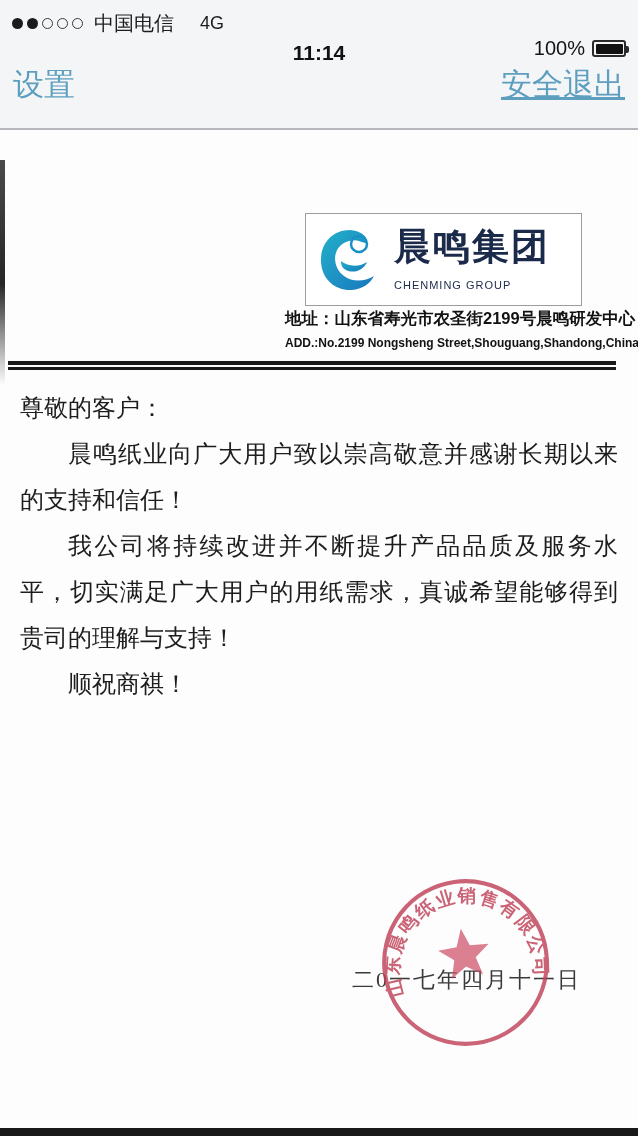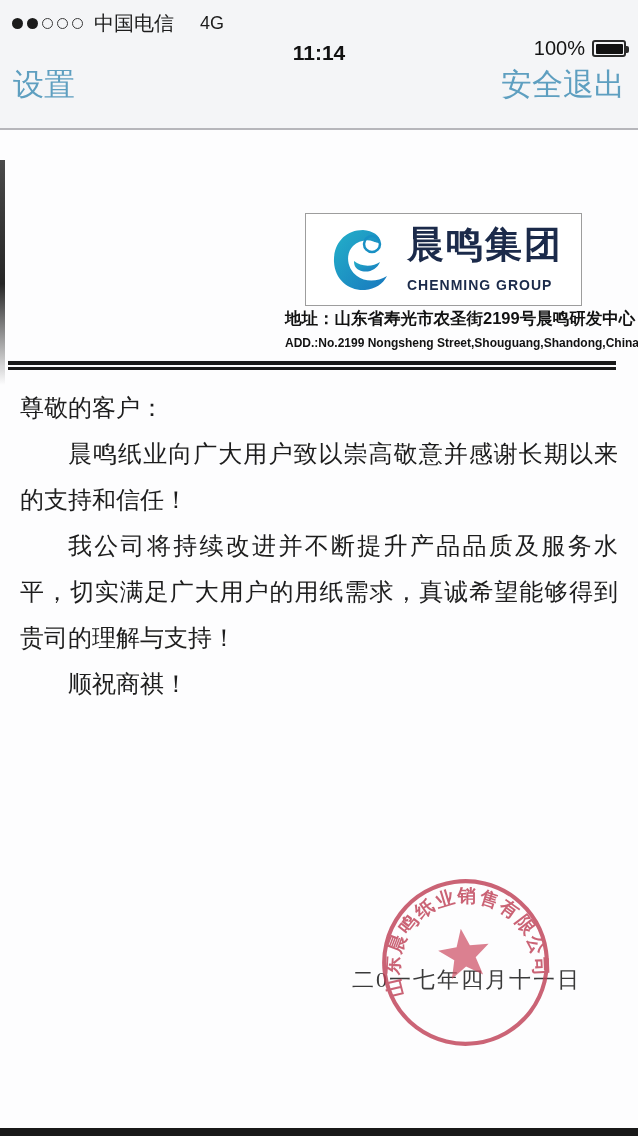--- a/index.html
+++ b/index.html
@@ -18,37 +18,37 @@
   .sb-time{position:absolute;left:0;right:0;top:9px;text-align:center;font-size:21px;font-weight:bold;color:#111;margin-top:32px;}
   .sb-right{position:absolute;right:12px;top:9px;display:flex;align-items:center;gap:7px;margin-top:28px;}
   .batt-pct{font-size:20px;color:#141414;}
   .battery{position:relative;width:34px;height:17px;border:2px solid #2a2a2a;border-radius:3px;box-sizing:border-box;}
   .battery .fill{position:absolute;inset:1.5px;background:#111;border-radius:1px;}
   .battery .cap{position:absolute;right:-5px;top:4px;width:3px;height:7px;background:#2a2a2a;border-radius:0 2px 2px 0;}
 
   
   .nav-bar{position:absolute;top:48px;left:0;right:0;height:81px;}
   .nav-left{position:absolute;left:13px;top:16px;font-size:31px;color:var(--accent,#5e9fc0);cursor:pointer;}
-  .nav-right{position:absolute;right:13px;top:16px;font-size:31px;color:var(--accent,#5e9fc0);cursor:pointer;}
+  .nav-right{position:absolute;right:13px;top:16px;font-size:31px;color:var(--accent,#5e9fc0);cursor:pointer;text-decoration:underline;}
   .nav-sep{position:absolute;top:128px;left:0;right:0;height:2px;background:#b6b6bb;}
 
   
   .doc{position:absolute;top:130px;left:0;right:0;bottom:0;background:#fdfdfe;color:#1b1b1b;}
   .photo-left-edge{position:absolute;left:0;top:30px;width:5px;height:225px;
       background:linear-gradient(#4a4a4a,#262626 55%,rgba(40,40,40,0));}
   .photo-bottom-edge{position:absolute;left:0;right:0;bottom:0;height:8px;background:#191919;}
 
   .letter-title{position:absolute;left:18px;top:143px;font-size:52px;font-weight:900;
       letter-spacing:3px;color:#0f0f0f;font-family:"Liberation Sans","DejaVu Sans",sans-serif;}
 
   .logo-box{position:absolute;left:305px;top:83px;width:277px;height:93px;border:1px solid #9d9d9d;
-      display:flex;align-items:center;padding-left:21px;box-sizing:border-box;background:#fff;}
+      display:flex;align-items:center;padding-left:8px;box-sizing:border-box;background:#fff;}
   .logo-names{margin-left:8px;}
   .name-cn{font-size:37px;font-weight:900;letter-spacing:2px;color:var(--logoNavy,#1b2a4a);line-height:1.05;}
-  .name-en{font-size:14px;font-weight:bold;letter-spacing:1px;color:var(--logoNavy,#1b2a4a);margin-top:12px;}
+  .name-en{font-size:11px;font-weight:normal;letter-spacing:1px;color:var(--logoNavy,#1b2a4a);margin-top:12px;}
 
   .addr-block{position:absolute;left:285px;top:178px;width:350px;}
   .addr-cn{font-size:16.5px;font-weight:900;color:#121212;white-space:nowrap;text-align:right;}
   .addr-en{font-size:12px;font-weight:bold;color:#121212;margin-top:6px;white-space:nowrap;}
 
   .head-rule{position:absolute;left:8px;right:22px;top:231px;height:9px;box-sizing:border-box;
       border-top:4px solid #1a1a1a;border-bottom:3px solid #1a1a1a;}
 
   .body-text{position:absolute;left:20px;right:20px;top:255px;
       font-family:"Liberation Serif","DejaVu Serif",serif;

